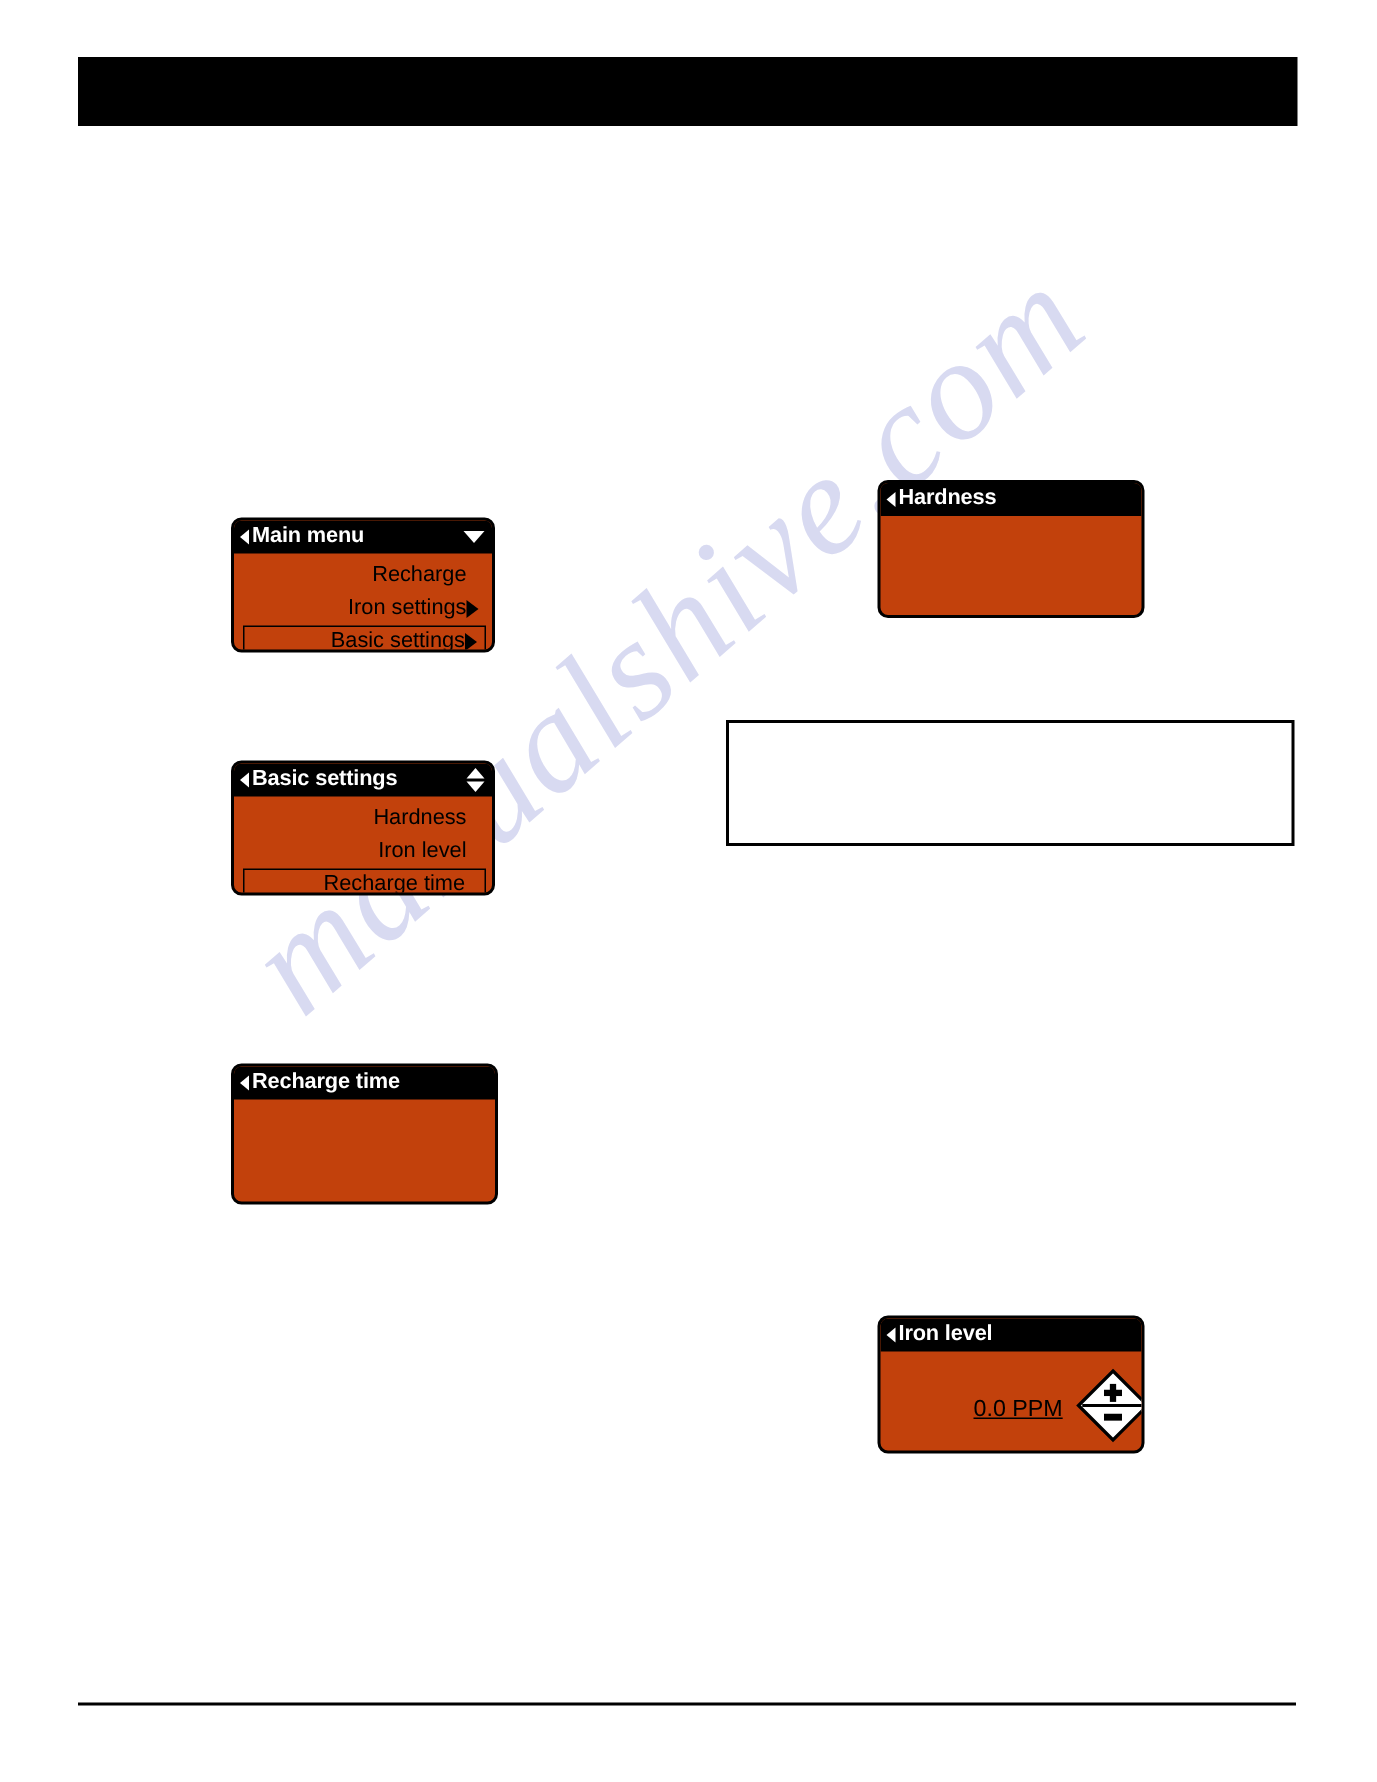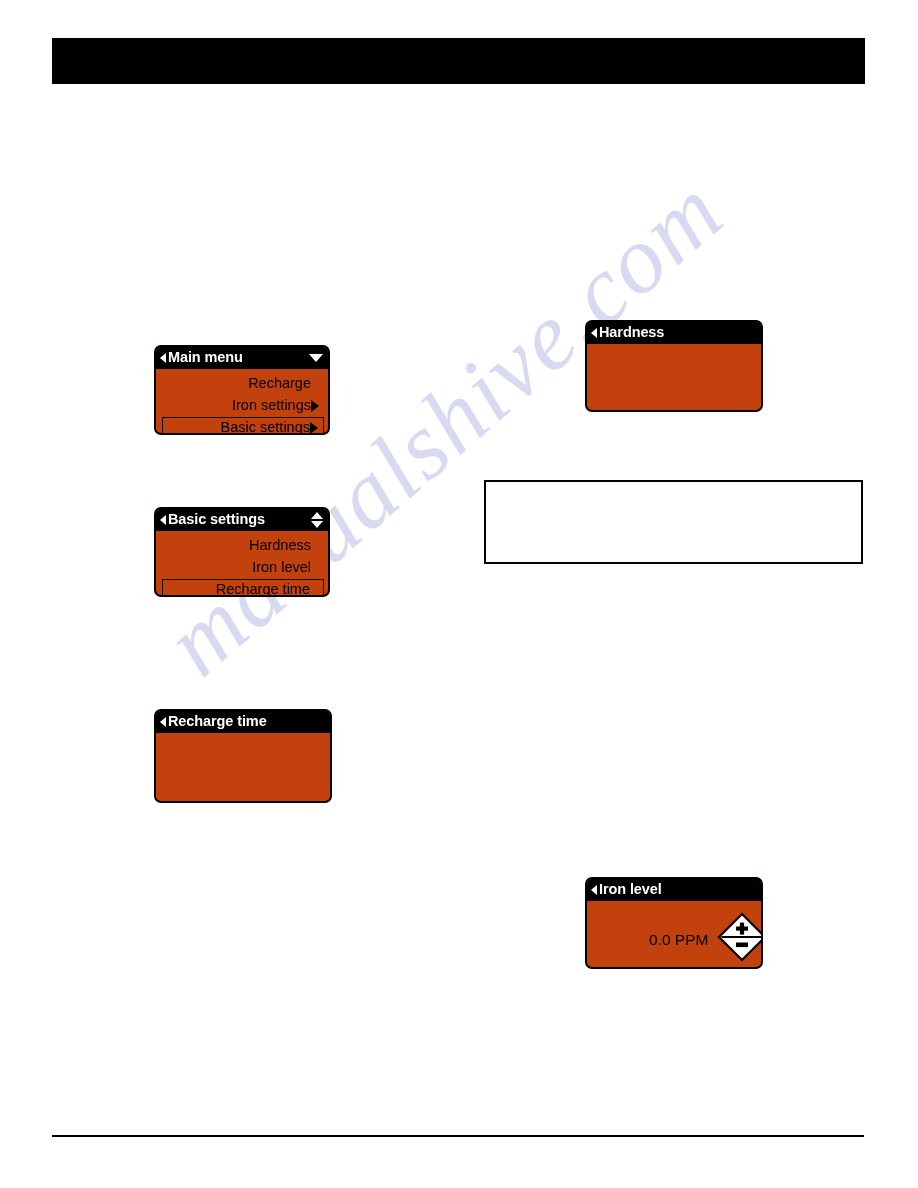--- a/index.html
+++ b/index.html
@@ -267,21 +267,21 @@
     <span class="title-text">Hardness</span>
   </div>
 </div>
 
 <div class="lcd" id="panel-iron-level">
   <div class="lcd-title">
     <span class="back-arrow"></span>
     <span class="title-text">Iron level</span>
   </div>
   <div class="value-body">
-    <span class="value-text" style="left:62px; top:30px;">0.0 PPM</span>
+    <span class="value-text" style="left:62px; top:30px;text-decoration:underline;">0.0 PPM</span>
     <span class="plusminus" style="left:130px; top:11px;">
       <svg width="50" height="50" viewBox="0 0 50 50" aria-hidden="true">
         <polygon points="25,2 48,25 25,48 2,25" fill="#ffffff" stroke="#000000" stroke-width="2.2"></polygon>
         <line x1="4.5" y1="25" x2="45.5" y2="25" stroke="#000000" stroke-width="2"></line>
         <rect x="19" y="14.5" width="12" height="4.2" fill="#000000"></rect>
         <rect x="22.9" y="10.6" width="4.2" height="12" fill="#000000"></rect>
         <rect x="19" y="30.5" width="12" height="4.6" fill="#000000"></rect>
       </svg>
     </span>
   </div>

